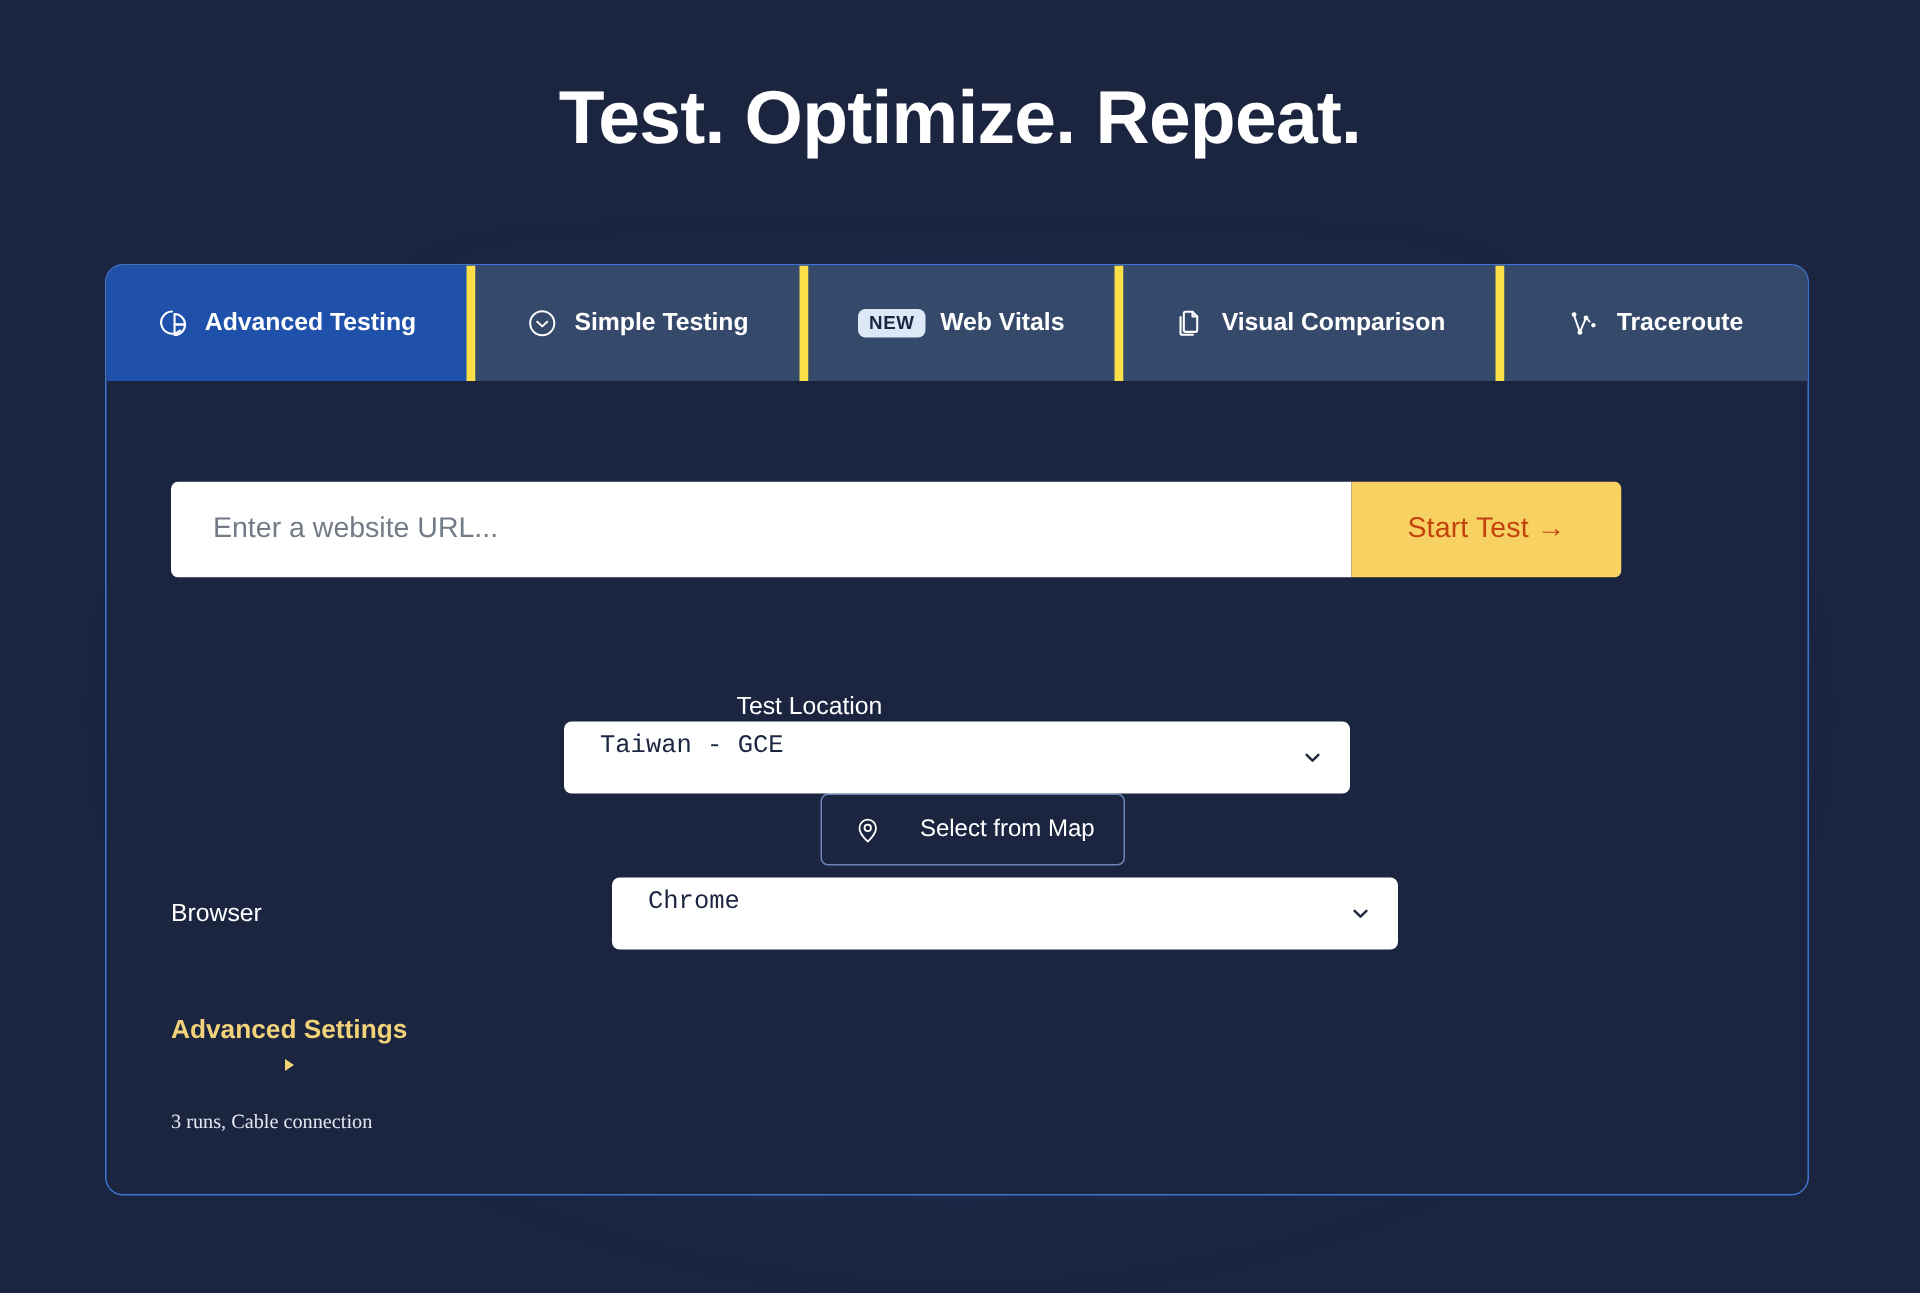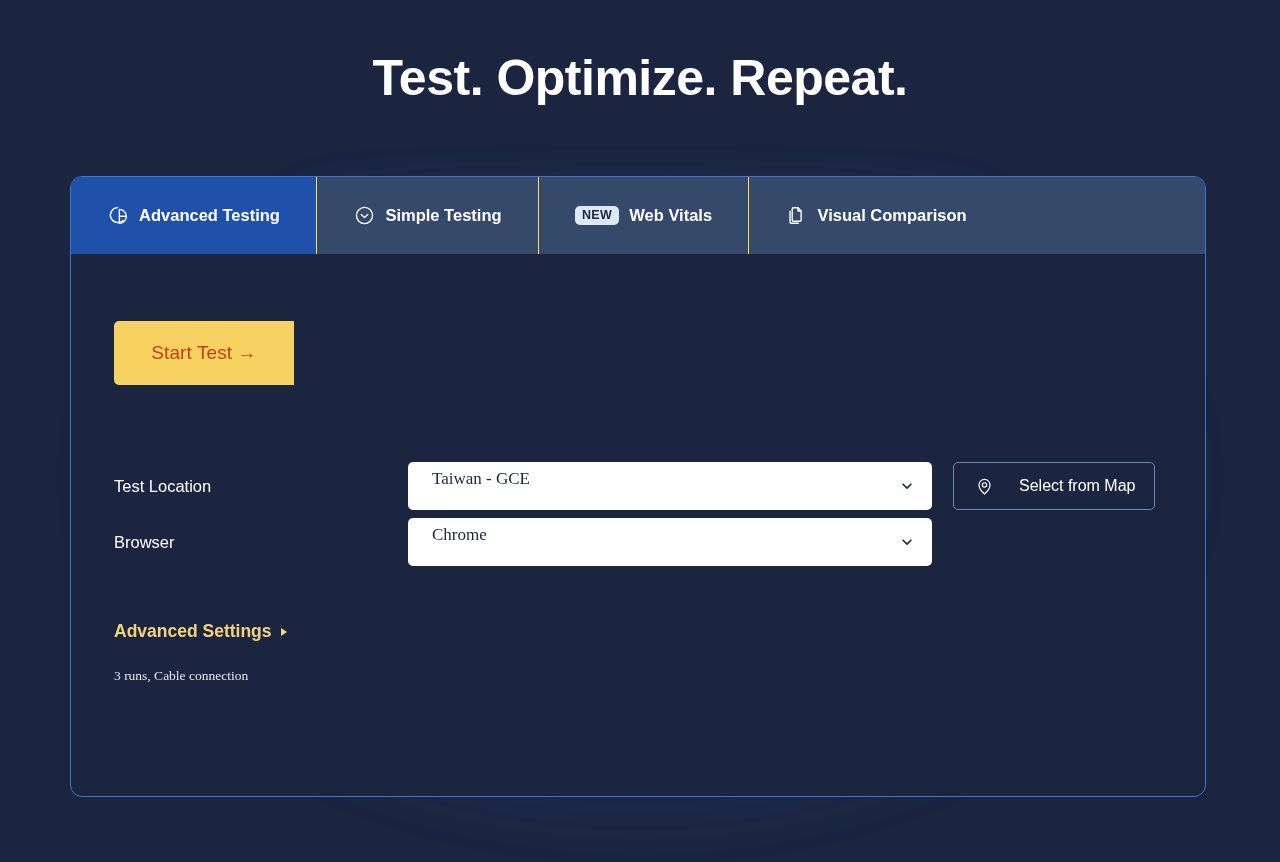--- a/index.html
+++ b/index.html
@@ -71,21 +71,21 @@
   .tab {
     flex: 0 0 auto;
     display: flex;
     align-items: center;
     justify-content: center;
     gap: 10px;
     background: #35496b;
     color: #ffffff;
     font-size: 16.5px;
     font-weight: bold;
-    border-right: 1px solid #fde047;
+    border-right: 6px solid #fde047;
     cursor: pointer;
     user-select: none;
     height: 100%;
     padding: 0 6px;
   }
   .tab:last-child { border-right: none; }
 
   .tab.active {
     background: #1f51ab;
   }
@@ -155,21 +155,21 @@
     cursor: pointer;
     letter-spacing: 0.1px;
   }
 
   
   .field-row {
     display: flex;
     align-items: center;
     margin-top: 0;
   }
-  .row-location { margin-top: 77px; }
+  .row-location { margin-top: 77px; flex-direction: column; }
   .row-browser  { margin-top: 8px; }
 
   .field-label {
     width: 294px;
     flex: 0 0 auto;
     font-size: 16.5px;
     color: #ffffff;
   }
 
   .select-wrap {
@@ -178,21 +178,21 @@
     flex: 0 0 auto;
   }
 
   .select-box {
     width: 100%;
     height: 48px;
     background: #ffffff;
     border: none;
     border-radius: 5px;
     color: #1b2540;
-    font-family: Liberation Serif, serif;
+    font-family: Liberation Mono, monospace;
     font-size: 17px;
     padding: 0 40px 16px 24px;
     appearance: none;
     -webkit-appearance: none;
     outline: none;
     cursor: pointer;
   }
 
   .select-chevron {
     position: absolute;
@@ -216,29 +216,30 @@
     border-radius: 5px;
     background: transparent;
     color: #ffffff;
     font-family: "Liberation Sans", sans-serif;
     font-size: 16px;
     cursor: pointer;
   }
 
   
   .adv-settings {
-    margin-top: 55px;
+    margin-top: 43px;
     display: inline-flex;
     align-items: center;
     gap: 9px;
     color: #f3d37a;
     font-size: 17.5px;
     font-weight: bold;
     cursor: pointer;
     user-select: none;
+    flex-direction: column;
   }
   .adv-caret {
     display: inline-block;
     width: 0; height: 0;
     border-left: 6px solid #f3d37a;
     border-top: 4.5px solid transparent;
     border-bottom: 4.5px solid transparent;
   }
 
   .adv-summary {
@@ -291,26 +292,40 @@
         <span class="tab-icon">
           <svg width="21" height="21" viewBox="0 0 24 24" fill="none" stroke="#ffffff" stroke-width="1.6" stroke-linecap="round" stroke-linejoin="round">
             <path d="M8.5 3.2h5.2l3.6 3.6v10.4a1.4 1.4 0 0 1-1.4 1.4H8.5a1.4 1.4 0 0 1-1.4-1.4V4.6a1.4 1.4 0 0 1 1.4-1.4z"></path>
             <path d="M13.7 3.2v3.6h3.6"></path>
             <path d="M4.6 7.2v12.2a1.4 1.4 0 0 0 1.4 1.4h8"></path>
           </svg>
         </span>
         <span>Visual Comparison</span>
       </div>
 
+      <div class="tab tab-trace">
+        <span class="tab-icon">
+          <svg width="24" height="22" viewBox="0 0 26 24" fill="none" stroke="#ffffff" stroke-width="1.5" stroke-linecap="round" stroke-linejoin="round">
+            <path d="M4 5.2 L8.6 18.4 L13.2 7.6"></path>
+            <circle cx="4" cy="4.6" r="1.9" fill="#ffffff" stroke="none"></circle>
+            <circle cx="8.6" cy="18.6" r="1.9" fill="#ffffff" stroke="none"></circle>
+            <circle cx="13.4" cy="7.2" r="1.9" fill="#ffffff" stroke="none"></circle>
+            <path d="M14.9 8.6 L17.4 11.4" stroke-dasharray="2 2"></path>
+            <circle cx="19.2" cy="13" r="1.7" fill="#ffffff" stroke="none"></circle>
+          </svg>
+        </span>
+        <span>Traceroute</span>
+      </div>
 
     </div>
 
     <div class="card-body">
 
       <div class="url-row">
+        <input class="url-input" type="text" placeholder="Enter a website URL..." style="">
         <button class="start-btn">Start Test →</button>
       </div>
 
       <div class="field-row row-location">
         <div class="field-label">Test Location</div>
 
         <div class="select-wrap">
           <select class="select-box">
             <option>Taiwan - GCE</option>
           </select>

